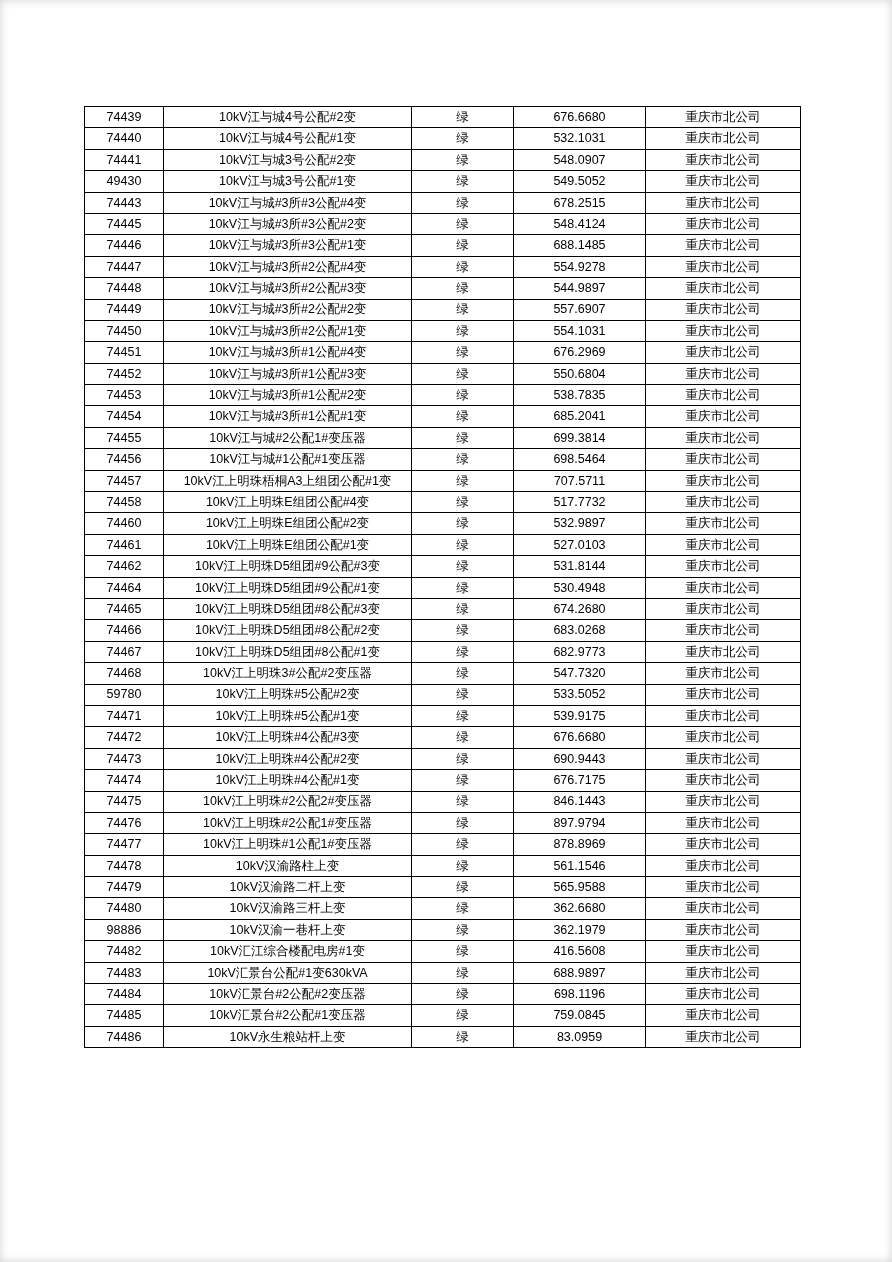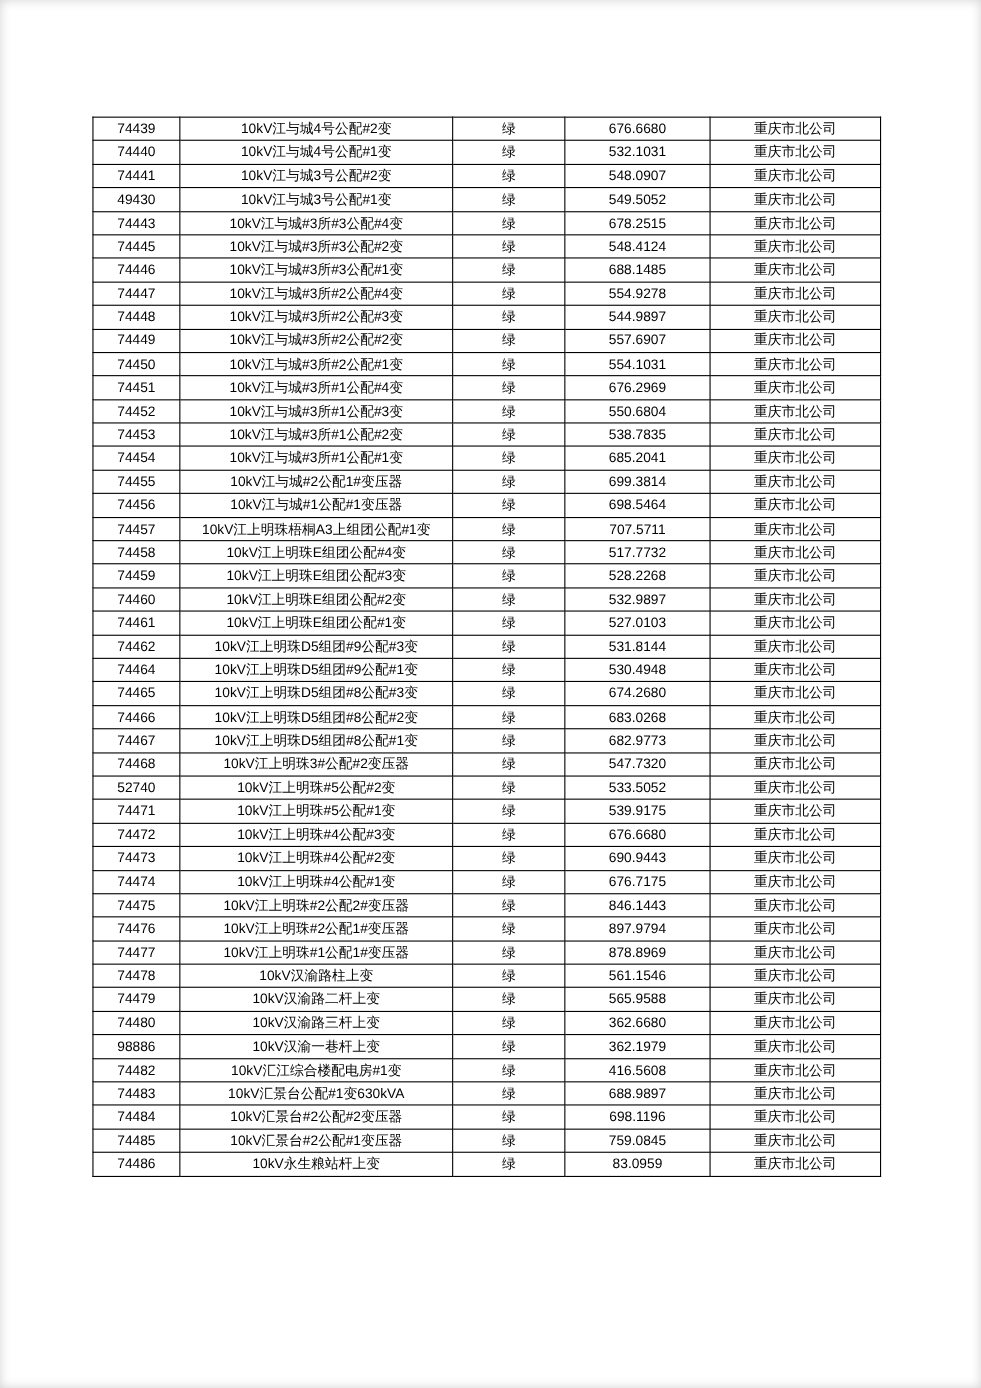--- a/index.html
+++ b/index.html
@@ -184,27 +184,20 @@
           <td>重庆市北公司</td>
         </tr>
         <tr>
           <td>74458</td>
           <td>10kV江上明珠E组团公配#4变</td>
           <td>绿</td>
           <td>517.7732</td>
           <td>重庆市北公司</td>
         </tr>
         <tr>
-          <td>74459</td>
-          <td>10kV江上明珠E组团公配#3变</td>
-          <td>绿</td>
-          <td>528.2268</td>
-          <td>重庆市北公司</td>
-        </tr>
-        <tr>
           <td>74460</td>
           <td>10kV江上明珠E组团公配#2变</td>
           <td>绿</td>
           <td>532.9897</td>
           <td>重庆市北公司</td>
         </tr>
         <tr>
           <td>74461</td>
           <td>10kV江上明珠E组团公配#1变</td>
           <td>绿</td>
@@ -247,21 +240,21 @@
           <td>重庆市北公司</td>
         </tr>
         <tr>
           <td>74468</td>
           <td>10kV江上明珠3#公配#2变压器</td>
           <td>绿</td>
           <td>547.7320</td>
           <td>重庆市北公司</td>
         </tr>
         <tr>
-          <td>52740</td>
+          <td>59780</td>
           <td>10kV江上明珠#5公配#2变</td>
           <td>绿</td>
           <td>533.5052</td>
           <td>重庆市北公司</td>
         </tr>
         <tr>
           <td>74471</td>
           <td>10kV江上明珠#5公配#1变</td>
           <td>绿</td>
           <td>539.9175</td>

